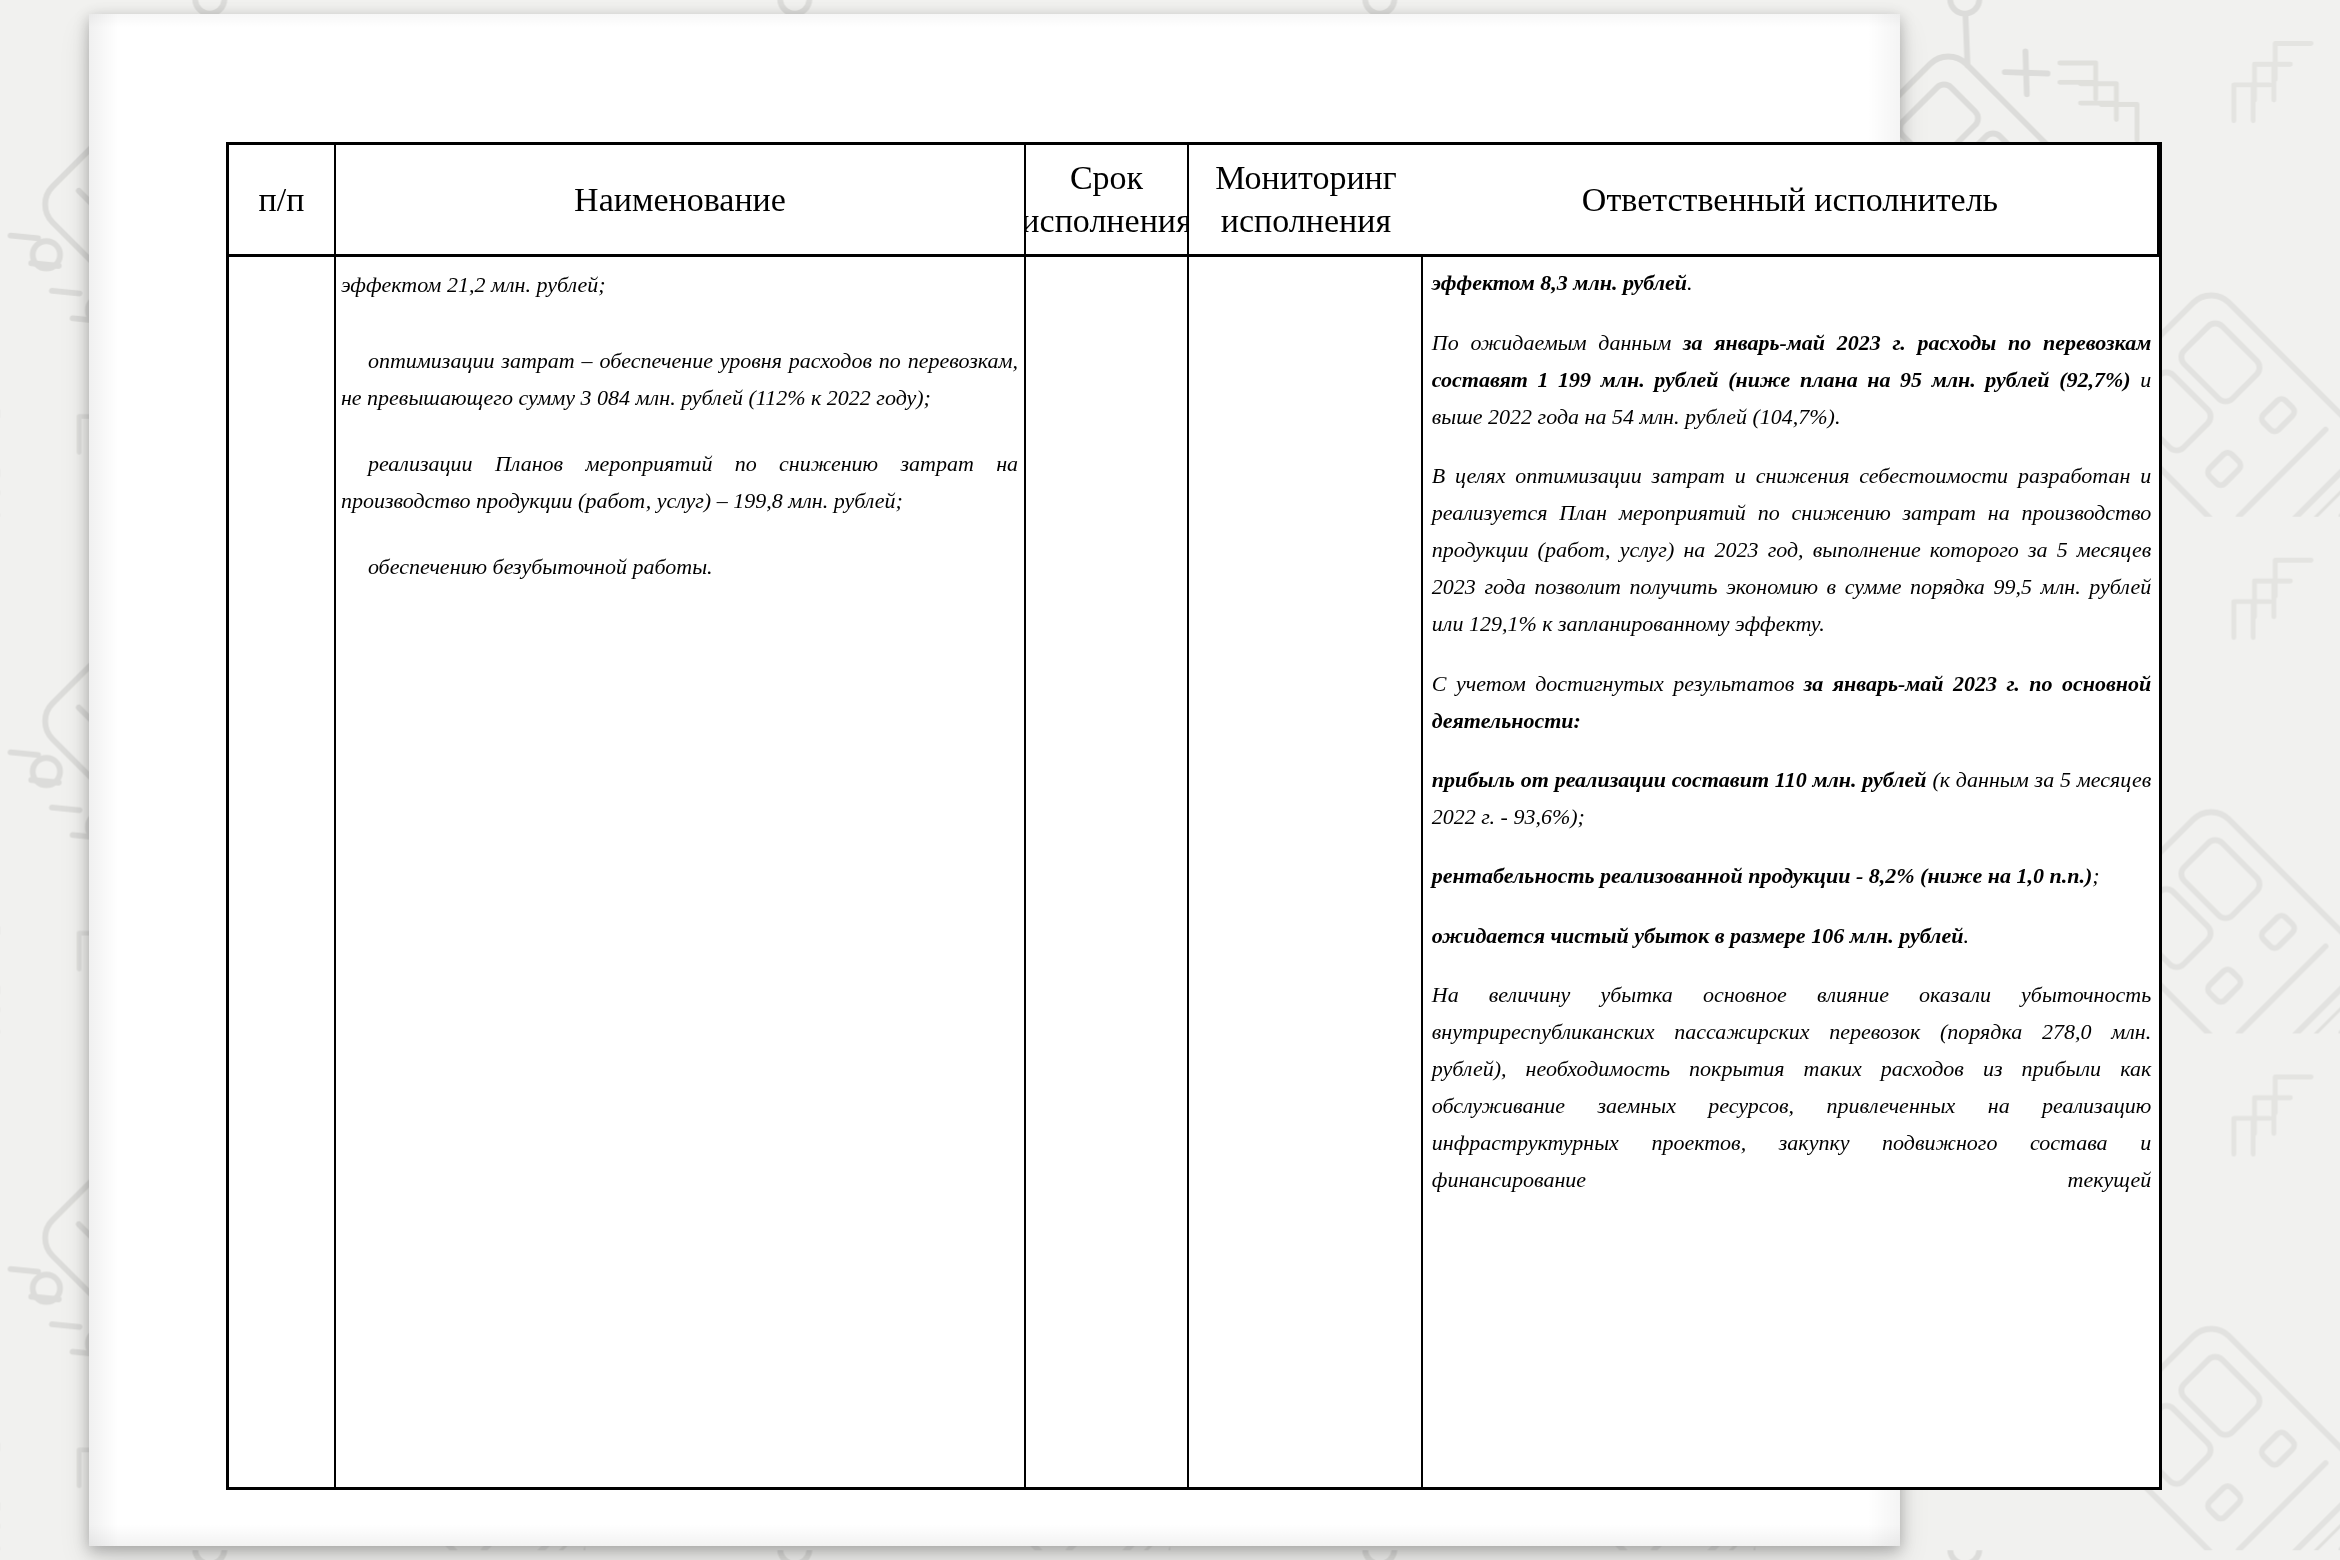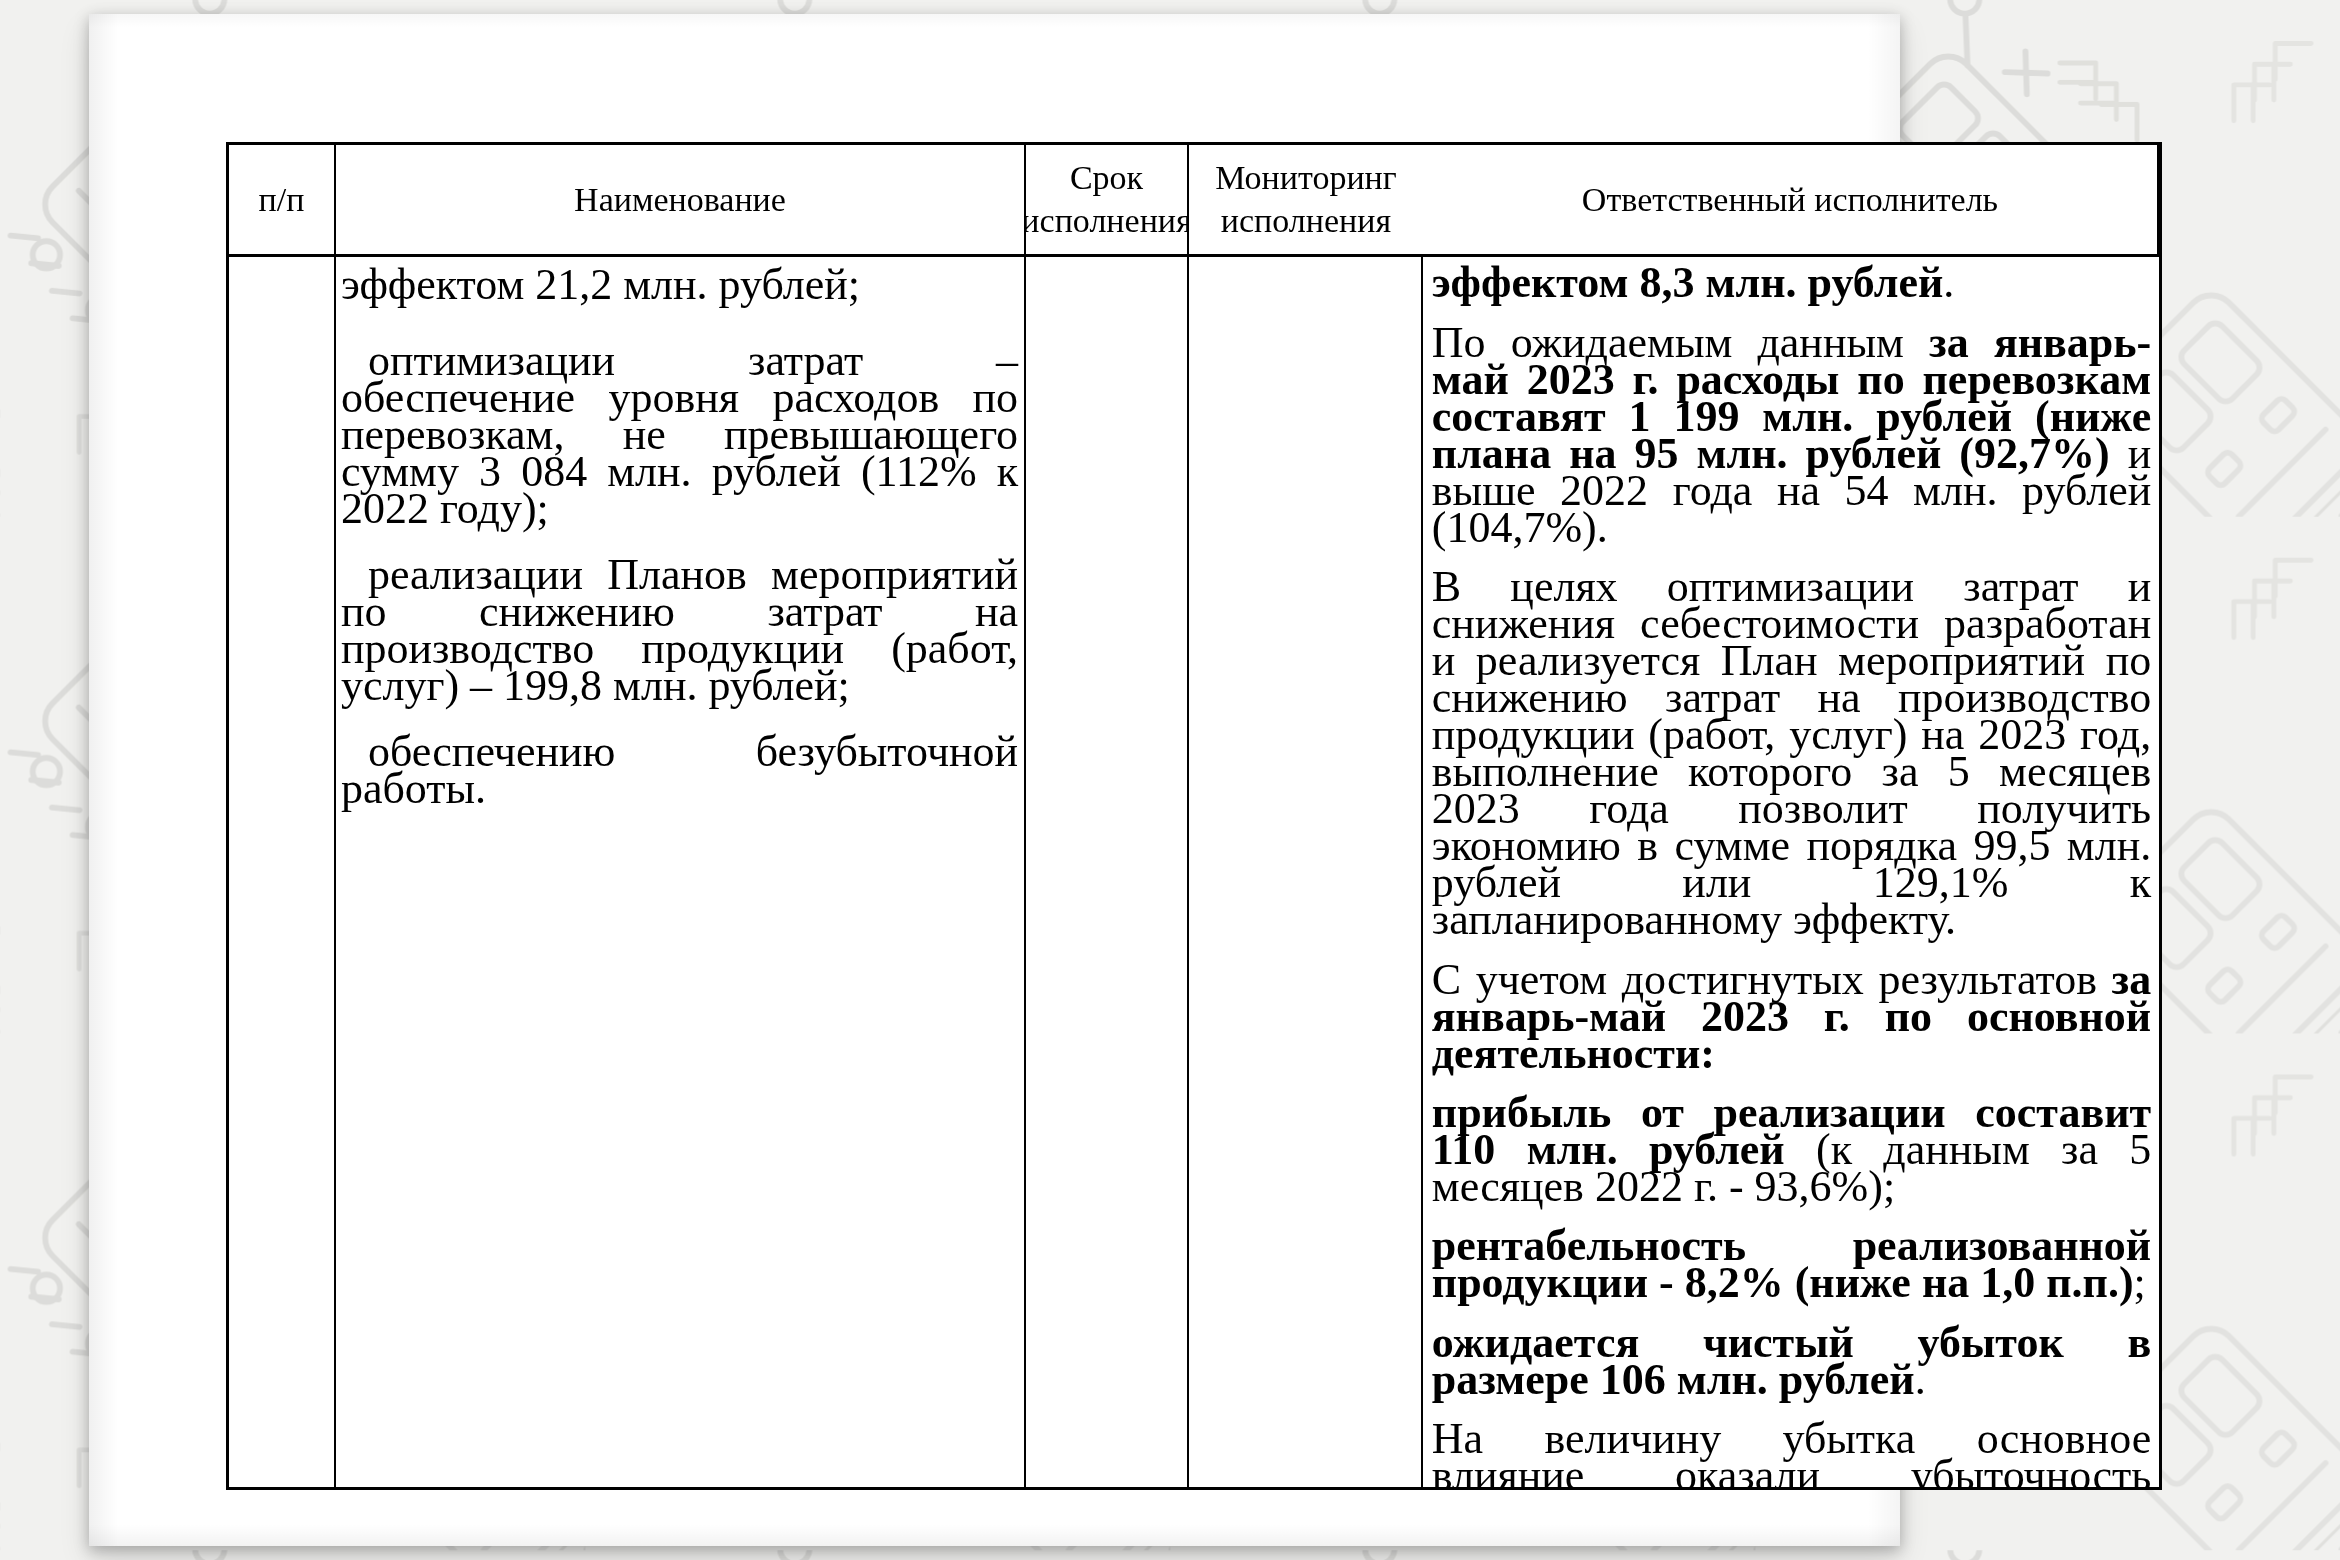--- a/index.html
+++ b/index.html
@@ -37,21 +37,21 @@
     border-right:2.9px solid #000;
     border-bottom:3.9px solid #000;
     display:flex;align-items:center;justify-content:center;
     text-align:center;
     font-size:34px;line-height:43px;
     overflow:hidden;
   }
   .bcell{
     border-right:2.9px solid #000;
     overflow:hidden;
-    font-size:44px;line-height:37px;
+    font-size:22px;line-height:37px;font-style:italic;
   }
   .last-col{border-right:none;}
   .cell-name-body{padding:9.8px 5.9px 0 4.9px;}
   .cell-monitoring-body{padding:7.8px 7.8px 0 8.8px;}
   .para{margin:0 0 22.4px 0;text-align:justify;}
   .cell-name-body .para{margin-bottom:29px;}
   .cell-name-body .para:first-child{margin-bottom:39px;}
   .para.indent{text-indent:27px;}
   .para.jl{text-align-last:justify;}
   .para b{font-weight:bold;}

